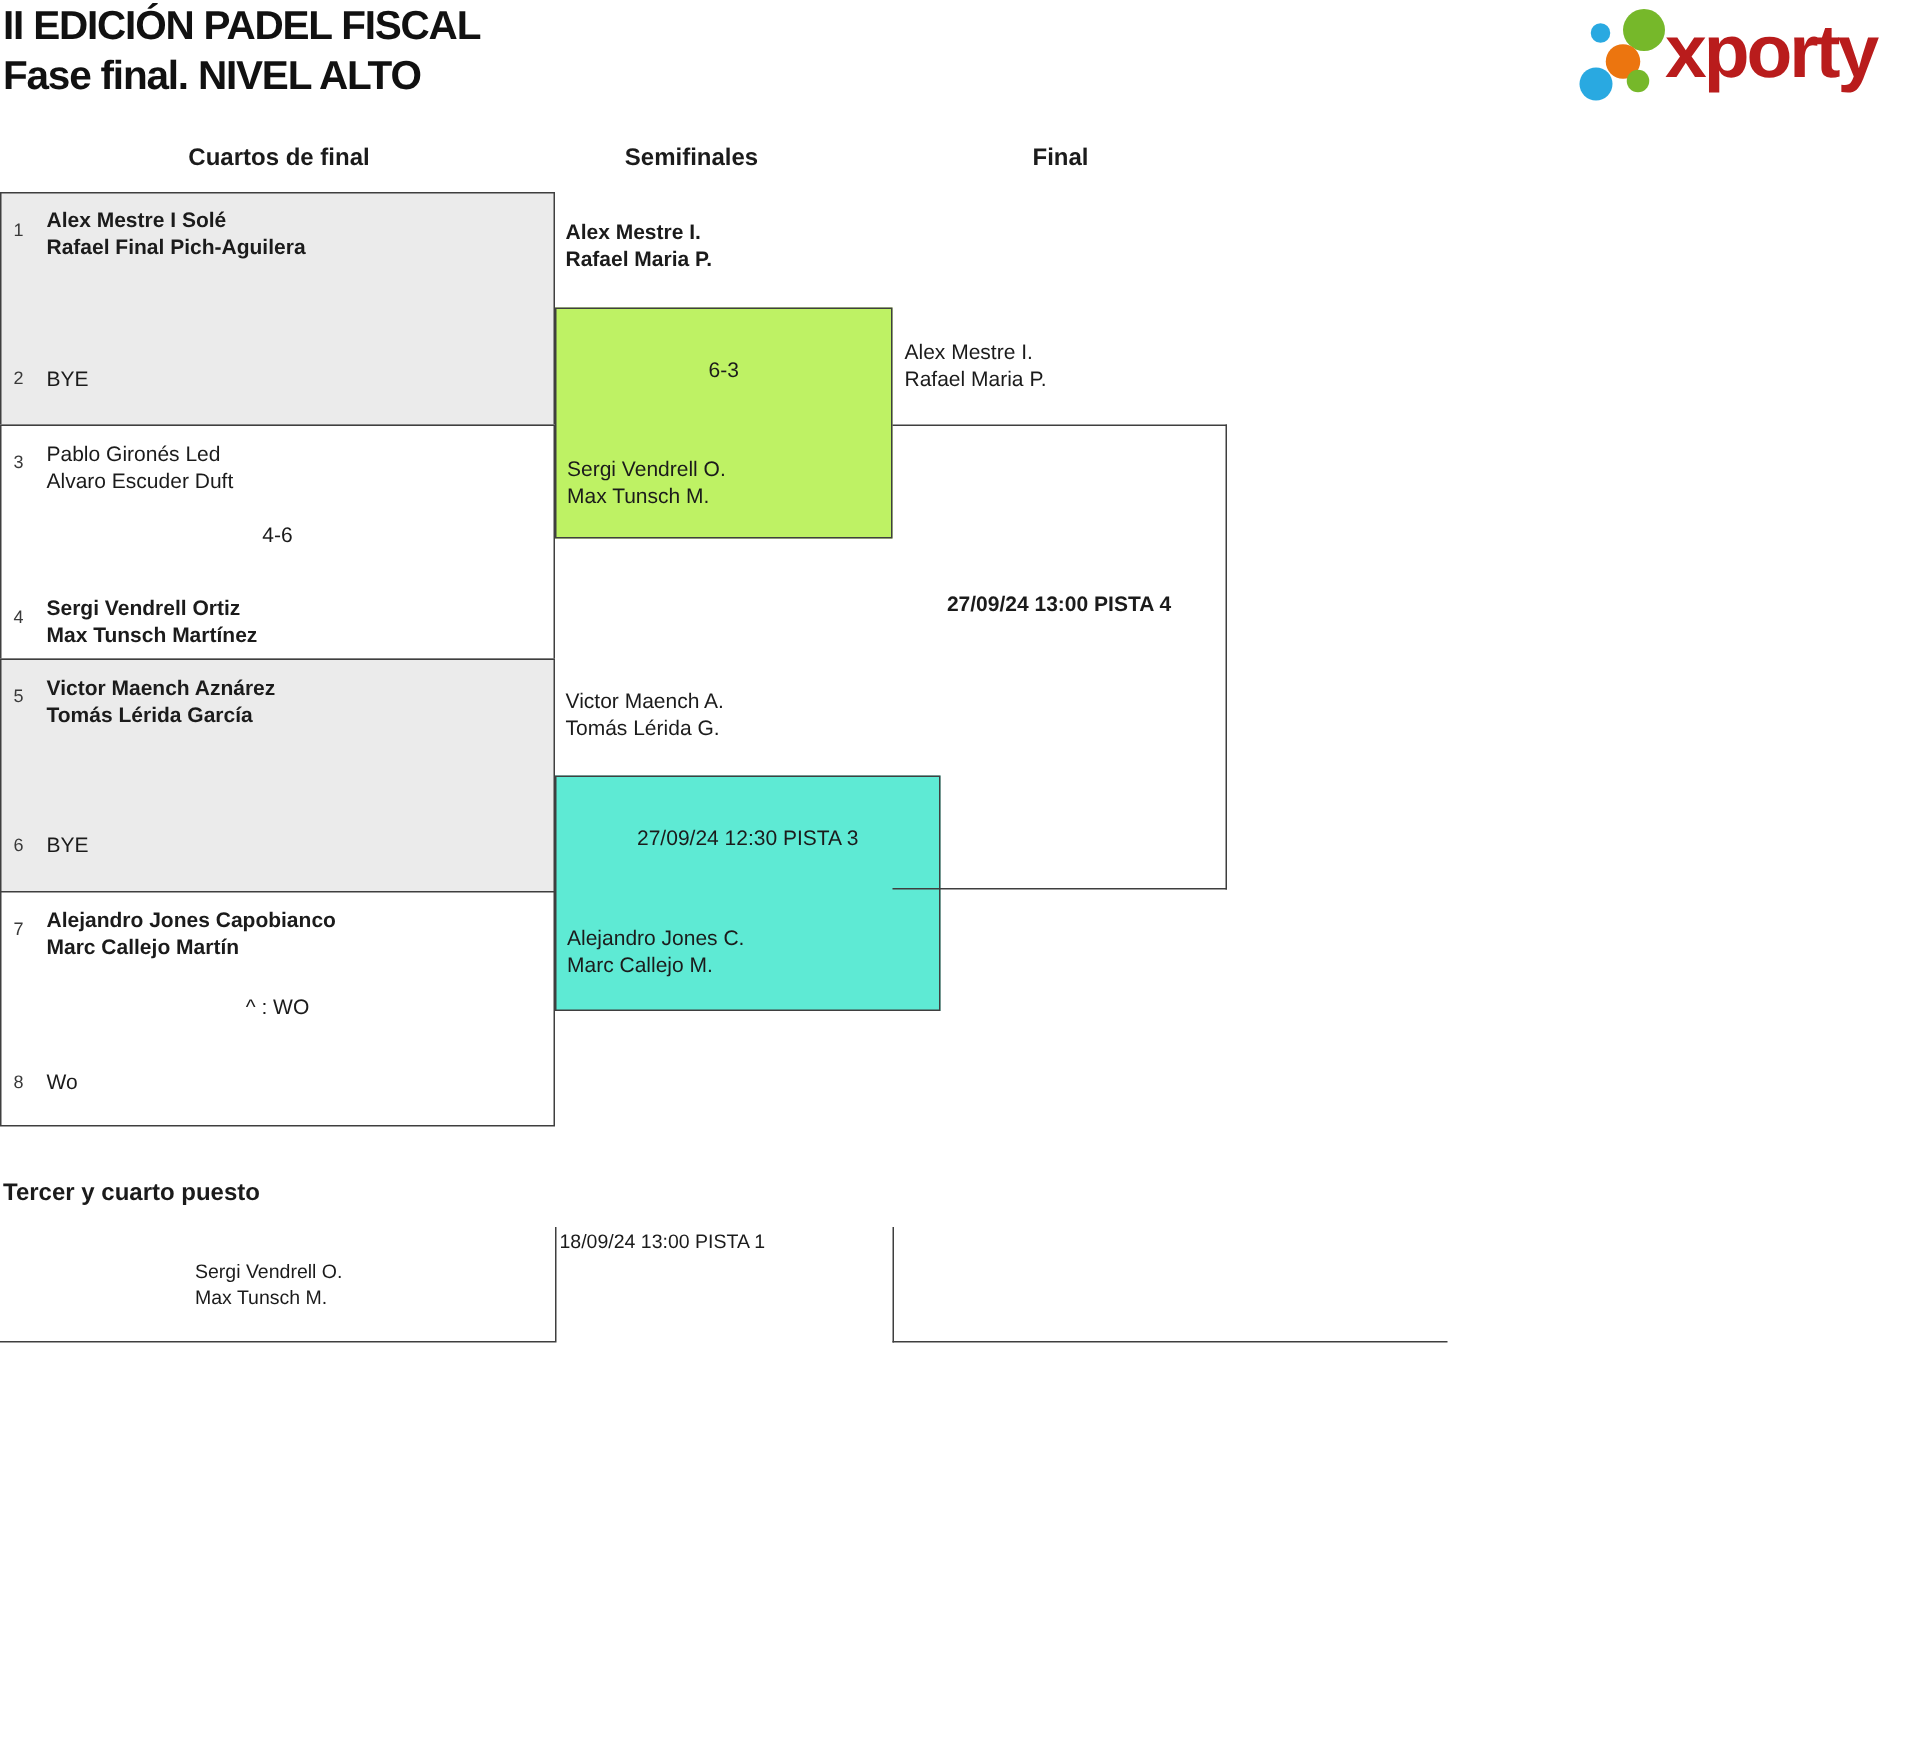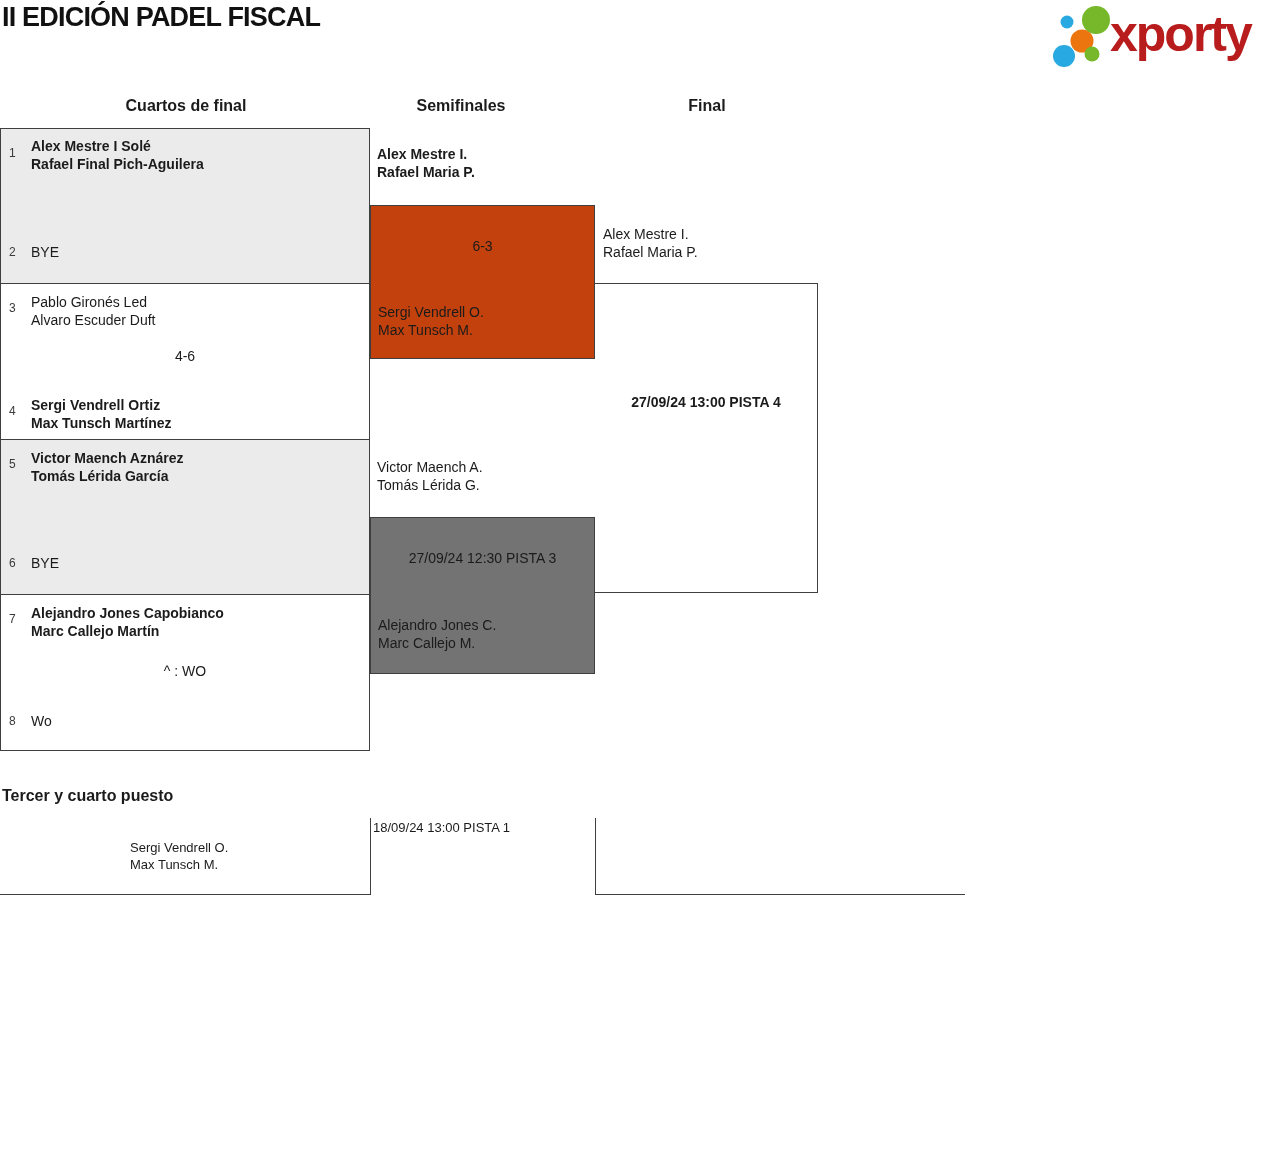--- a/index.html
+++ b/index.html
@@ -22,20 +22,21 @@
   .logo-text{position:absolute;left:1110px;top:6px;font-size:50px;font-weight:800;
              letter-spacing:-2px;color:#b91c1c;line-height:60px;}
 </style>
 </head>
 <body>
 
 <div id="stage">
 
   <div class="abs title">
     <div>II EDICIÓN PADEL FISCAL</div>
+    <div>Fase final. NIVEL ALTO</div>
   </div>
 
   <div class="abs" style="left:1040px;top:0;width:240px;height:75px;">
     <svg style="position:absolute;left:6px;top:2px;" width="72" height="72" viewBox="0 0 72 72">
       <circle cx="21" cy="20" r="6.5" fill="#29a9e1"></circle>
       <circle cx="50" cy="18" r="14" fill="#76b82a"></circle>
       <circle cx="36" cy="39" r="11.5" fill="#ec750f"></circle>
       <circle cx="18" cy="54" r="11" fill="#29a9e1"></circle>
       <circle cx="46" cy="52" r="7.5" fill="#76b82a"></circle>
     </svg>
@@ -95,34 +96,34 @@
     <div class="team" style="left:30px;top:117px;">
       <div>Wo</div>
     </div>
   </div>
 
   <div class="team bold abs" style="left:377px;top:145px;">
     <div>Alex Mestre I.</div>
     <div>Rafael Maria P.</div>
   </div>
 
-  <div class="box" style="left:370px;top:205px;width:225px;height:154px;background:#c2410c;">
+  <div class="box" style="left:370px;top:205px;width:225px;height:154px;background:#bef264;">
     <div class="center-label" style="top:32px;">6-3</div>
     <div class="team" style="left:7px;top:97px;">
       <div>Sergi Vendrell O.</div>
       <div>Max Tunsch M.</div>
     </div>
   </div>
 
   <div class="team abs" style="left:377px;top:458px;">
     <div>Victor Maench A.</div>
     <div>Tomás Lérida G.</div>
   </div>
 
-  <div class="box" style="left:370px;top:517px;width:225px;height:157px;background:#737373;">
+  <div class="box" style="left:370px;top:517px;width:257px;height:157px;background:#5eead4;">
     <div class="center-label" style="top:32px;">27/09/24 12:30 PISTA 3</div>
     <div class="team" style="left:7px;top:98px;">
       <div>Alejandro Jones C.</div>
       <div>Marc Callejo M.</div>
     </div>
   </div>
 
   <div class="team abs" style="left:603px;top:225px;">
     <div>Alex Mestre I.</div>
     <div>Rafael Maria P.</div>

